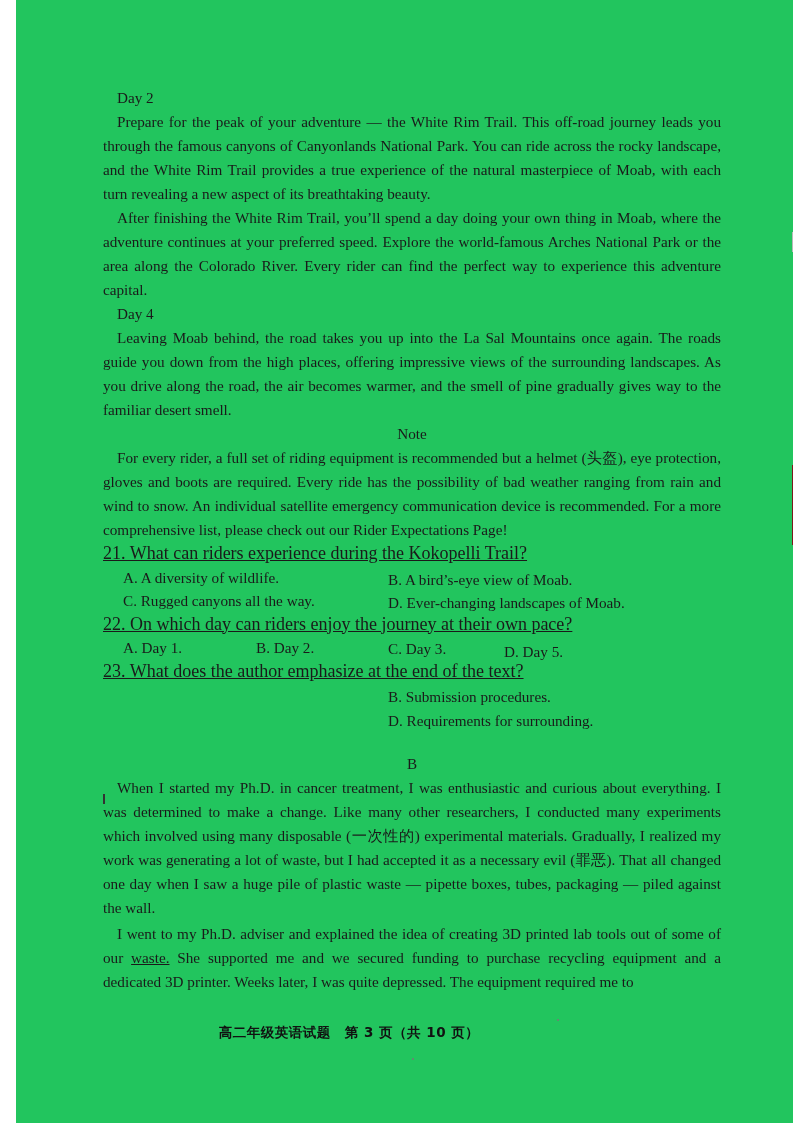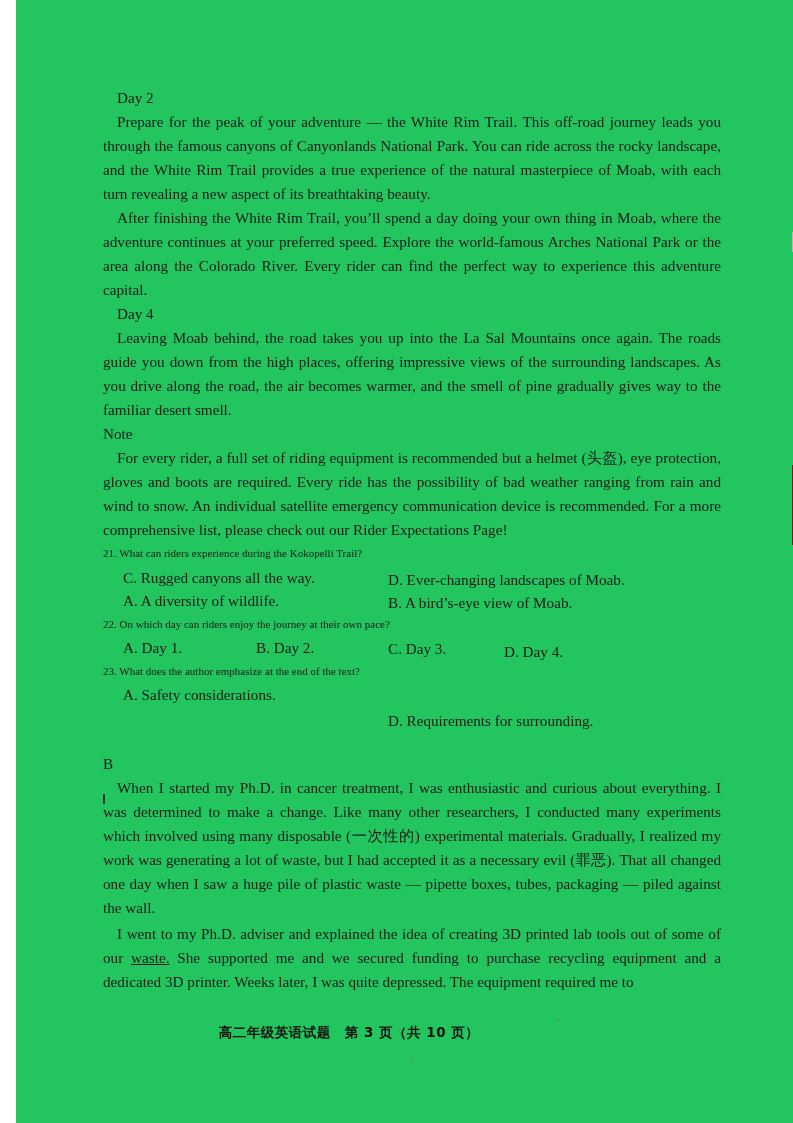--- a/index.html
+++ b/index.html
@@ -3,22 +3,22 @@
   <meta charset="utf-8">
   <style>
     html, body { margin: 0; padding: 0; background: #ffffff; }
     body { width: 793px; height: 1123px; position: relative; overflow: hidden;
            font-family: "Liberation Serif", "DejaVu Serif", serif; color: #1a1a1a; }
     .page { position: absolute; left: 16px; top: 0; width: 793px; height: 1123px; background: #22c55e; }
     .content { position: absolute; left: 87px; top: 86px; width: 618px; }
     .line { font-size: 15.2px; line-height: 24px; white-space: nowrap; }
     .day { padding-left: 14px; }
     .para { font-size: 15.2px; line-height: 24px; text-align: justify; text-align-last: left; text-indent: 14px; margin: 0; }
-    .center { text-align: left; font-size: 15.2px; line-height: 24px; }
-    .q { font-size: 11px; line-height: 23.5px; white-space: nowrap; position: relative; height: 23.5px; }
+    .center { text-align: center; font-size: 15.2px; line-height: 24px; }
+    .q { font-size: 18px; line-height: 23.5px; white-space: nowrap; position: relative; height: 23.5px; text-decoration: underline; }
     .opt-row { position: relative; height: 23.5px; font-size: 15.2px; line-height: 23.5px; white-space: nowrap; }
     .opt { position: absolute; top: 0; }
     .gap { height: 22px; }
     .footer { position: absolute; left: 0; width: 666px; top: 1024px; text-align: center;
               font-family: "DejaVu Sans", sans-serif; font-size: 13.5px; font-weight: bold; letter-spacing: 0.5px; color: #111; }
     .edge-line { position: absolute; left: 778px; top: 95px; width: 1px; height: 1000px; background: #e2e2e2; }
     .mark { position: absolute; width: 3px; }
     .dot { position: absolute; width: 2px; height: 2px; background: #777; border-radius: 1px; }
     .tick-left { position: absolute; left: 87px; top: 794px; width: 1.5px; height: 10px; background: #333; }
     .underline-waste { text-decoration: underline; text-decoration-thickness: 1px; }
@@ -42,43 +42,43 @@
 
     <div class="line day">Day 4</div>
     <p class="para">Leaving Moab behind, the road takes you up into the La Sal Mountains once again. The roads guide you down from the high places, offering impressive views of the surrounding landscapes. As you drive along the road, the air becomes warmer, and the smell of pine gradually gives way to the familiar desert smell.</p>
 
     <div class="center">Note</div>
     <p class="para">For every rider, a full set of riding equipment is recommended but a helmet (头盔), eye protection, gloves and boots are required. Every ride has the possibility of bad weather ranging from rain and wind to snow. An individual satellite emergency communication device is recommended. For a more comprehensive list, please check out our Rider Expectations Page!</p>
 
     <div>
       <div class="q">21. What can riders experience during the Kokopelli Trail?</div>
       <div class="opt-row">
+        <span class="opt" style="left:20px">A. A diversity of wildlife.</span>
+        <span class="opt" style="left:285px; top:2px">B. A bird’s-eye view of Moab.</span>
+      </div>
+      <div class="opt-row">
         <span class="opt" style="left:20px">C. Rugged canyons all the way.</span>
         <span class="opt" style="left:285px; top:2px">D. Ever-changing landscapes of Moab.</span>
-      </div>
-      <div class="opt-row">
-        <span class="opt" style="left:20px">A. A diversity of wildlife.</span>
-        <span class="opt" style="left:285px; top:2px">B. A bird’s-eye view of Moab.</span>
       </div>
     </div>
 
     <div>
       <div class="q">22. On which day can riders enjoy the journey at their own pace?</div>
       <div class="opt-row">
         <span class="opt" style="left:20px">A. Day 1.</span>
         <span class="opt" style="left:153px">B. Day 2.</span>
         <span class="opt" style="left:285px; top:1px">C. Day 3.</span>
-        <span class="opt" style="left:401px; top:4px">D. Day 4.</span>
+        <span class="opt" style="left:401px; top:4px">D. Day 5.</span>
       </div>
     </div>
 
     <div>
       <div class="q">23. What does the author emphasize at the end of the text?</div>
       <div class="opt-row">
-        <span class="opt" style="left:20px">A. Safety considerations.</span>
+        <span class="opt" style="left:285px; top:2px">B. Submission procedures.</span>
       </div>
       <div class="opt-row">
         <span class="opt" style="left:285px; top:2px">D. Requirements for surrounding.</span>
       </div>
     </div>
 
     <div class="gap"></div>
 
     <div class="center">B</div>
 

